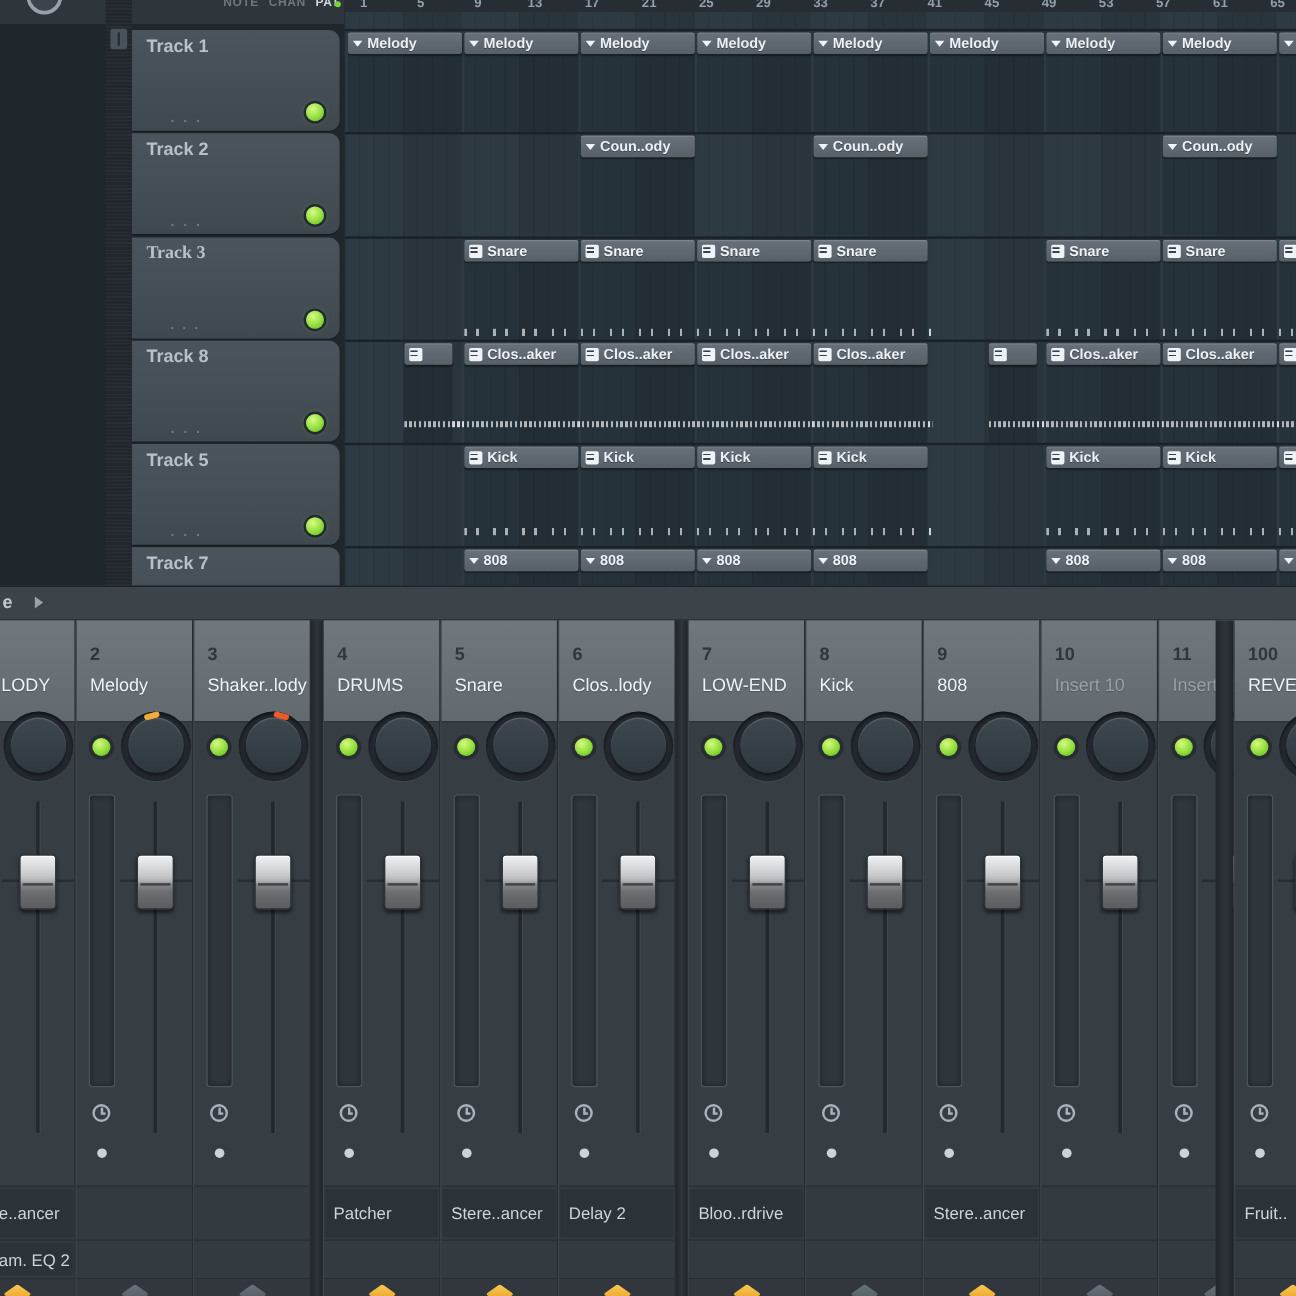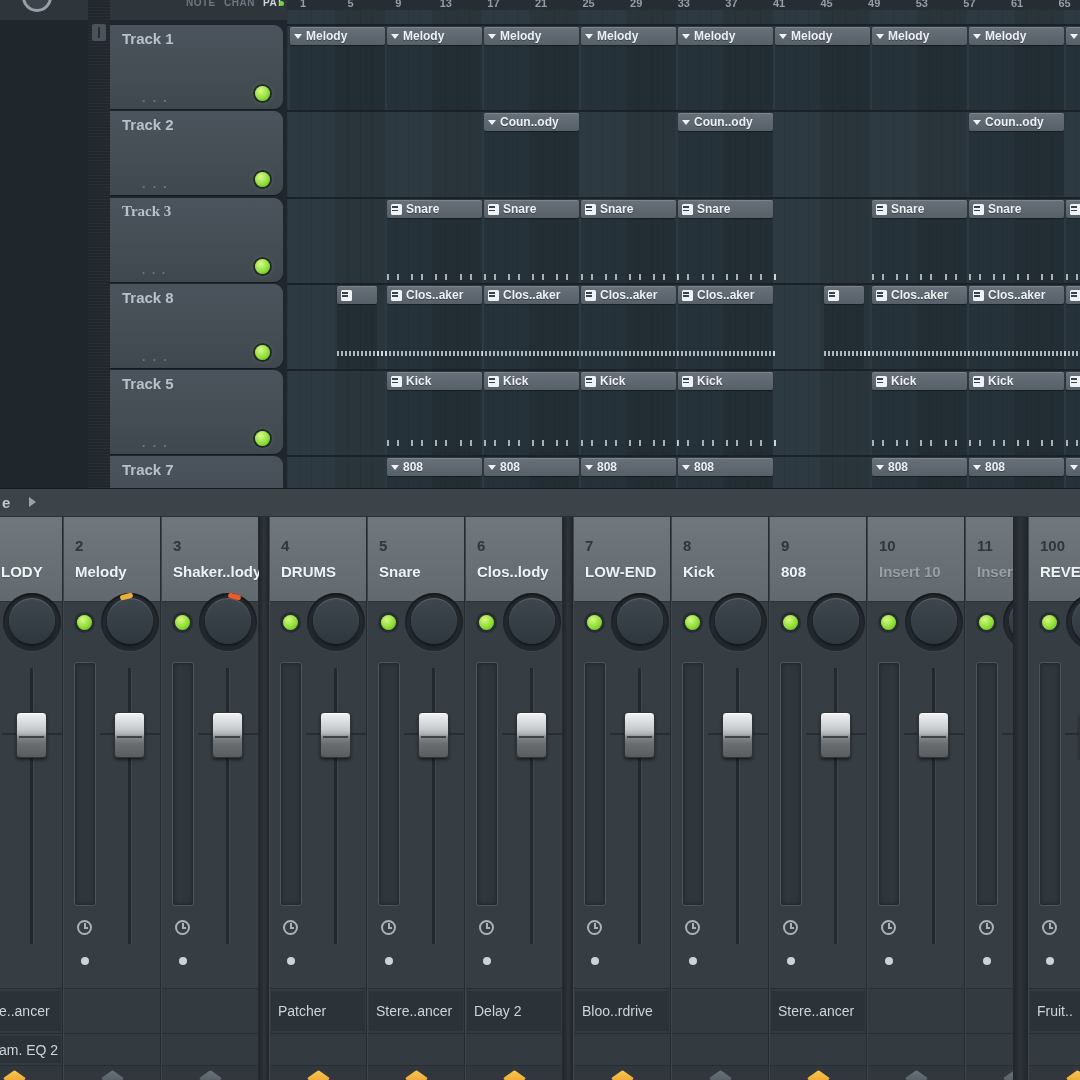--- a/index.html
+++ b/index.html
@@ -55,21 +55,21 @@
   #pthumb i{position:absolute;left:6px;top:3px;width:2px;height:11px;background:#262d33;display:block}
   
   #mixer{position:absolute;left:0;top:488px;width:1080px;height:592px;background:#3b4248;overflow:hidden}
   #mixbar{position:absolute;left:0;top:0;width:1080px;height:29px;background:#3c4349;border-top:1px solid #171c20;border-bottom:1px solid #2b3136;box-sizing:border-box}
   #mixbar-text{position:absolute;left:2px;top:5px;font-weight:bold;font-size:15px;color:#c2cad0}
   #mixbar-arrow{position:absolute;left:29px;top:8px;width:0;height:0;border-left:7px solid #9aa2a8;border-top:5px solid transparent;border-bottom:5px solid transparent}
   .strip{position:absolute;top:29px;width:98px;height:563px;background:#363d43;
     border-left:1px solid rgba(255,255,255,.045);border-right:1px solid rgba(0,0,0,.28);box-sizing:border-box}
   .shead{position:absolute;left:0;right:0;top:0;height:84px;background:linear-gradient(#70787e,#626a70);border-bottom:1px solid #2c3237}
   .snum{position:absolute;left:11px;top:20px;font-weight:bold;font-size:15px;color:#2f363c}
-  .sname{position:absolute;left:11px;top:46px;font-weight:bold;font-size:15px;color:#eef3f6;white-space:nowrap;text-shadow:0 1px 1px rgba(0,0,0,.25)}
+  .sname{position:absolute;left:11px;top:46px;font-weight:normal;font-size:15px;color:#eef3f6;white-space:nowrap;text-shadow:0 1px 1px rgba(0,0,0,.25)}
   .strip.dim .sname{color:#99a1a7}
   .strip.padL .sname{left:35px}
   .strip.padL .sfill{padding-left:32px}
   .sled{position:absolute;left:13px;top:98px;width:15px;height:15px;border-radius:50%;
     background:radial-gradient(circle at 38% 32%,#d6f97f,#8fdd39 55%,#5fb01d);box-shadow:0 0 0 3px #272d33}
   .kring{position:absolute;left:37px;top:76px;width:58px;height:58px;border-radius:50%;
     background:radial-gradient(circle at 50% 40%,#2b3238,#22282e 72%);
     box-shadow:inset 0 2px 3px rgba(0,0,0,.55),0 1px 0 rgba(255,255,255,.05)}
   .kknob{position:absolute;left:6px;top:5px;width:46px;height:46px;border-radius:50%;
     background:linear-gradient(#3f474e,#2f373f);box-shadow:inset 0 1px 1px rgba(255,255,255,.16),0 2px 3px rgba(0,0,0,.5)}

